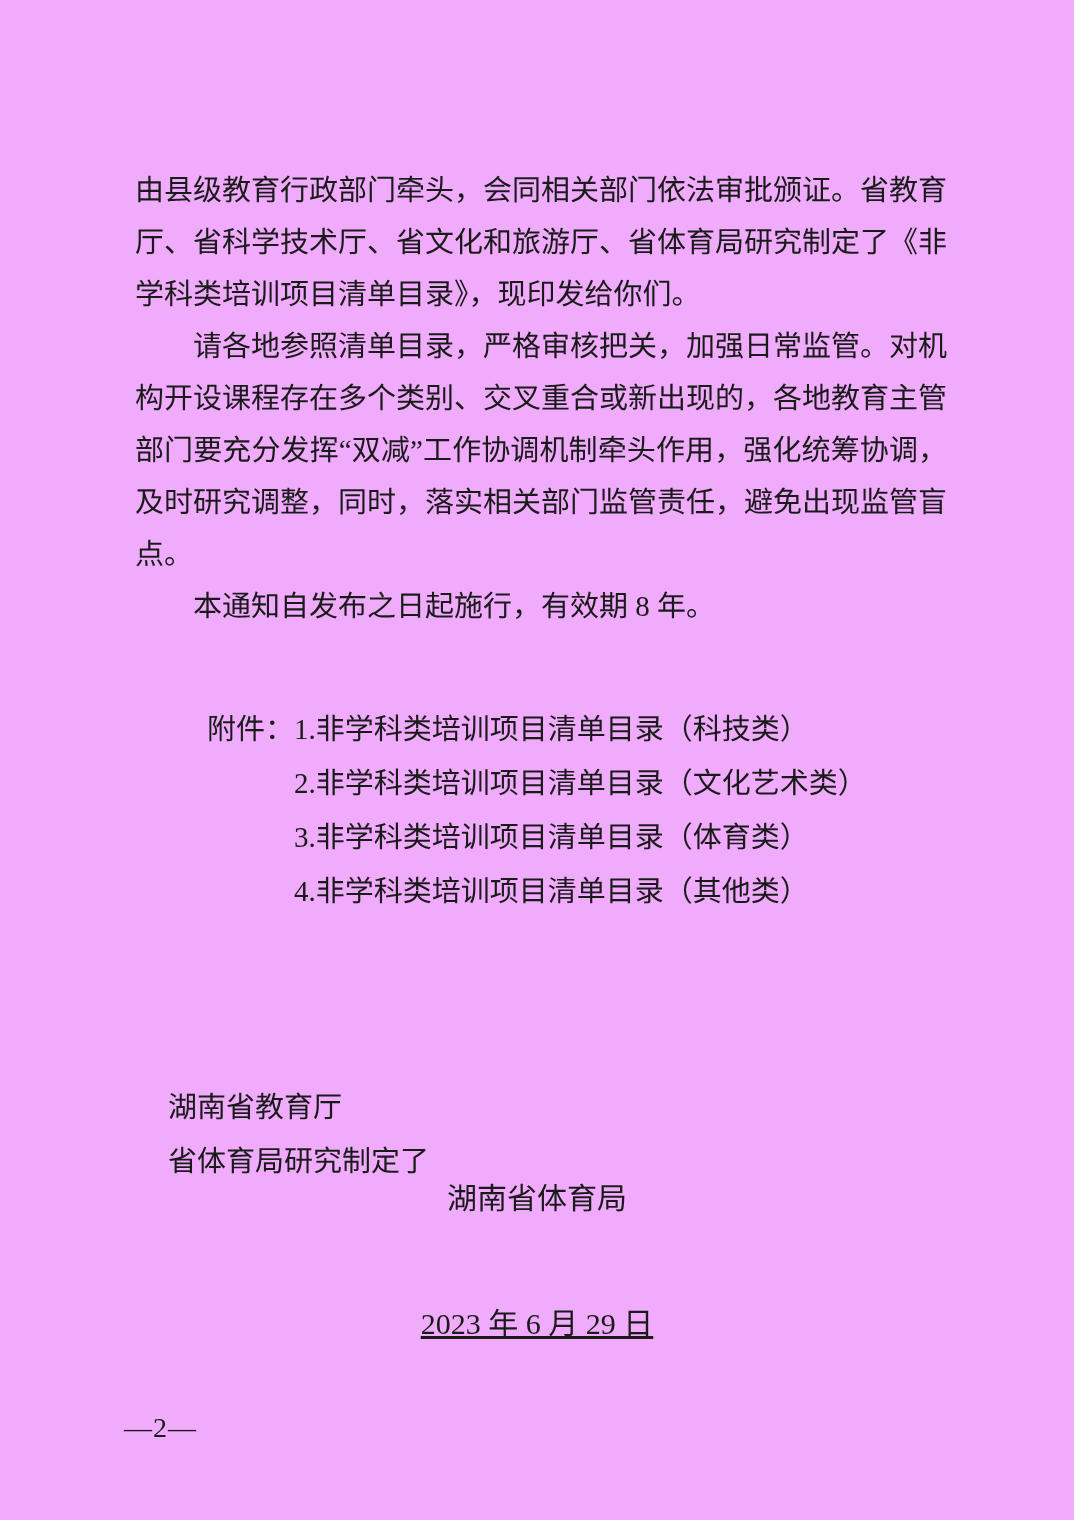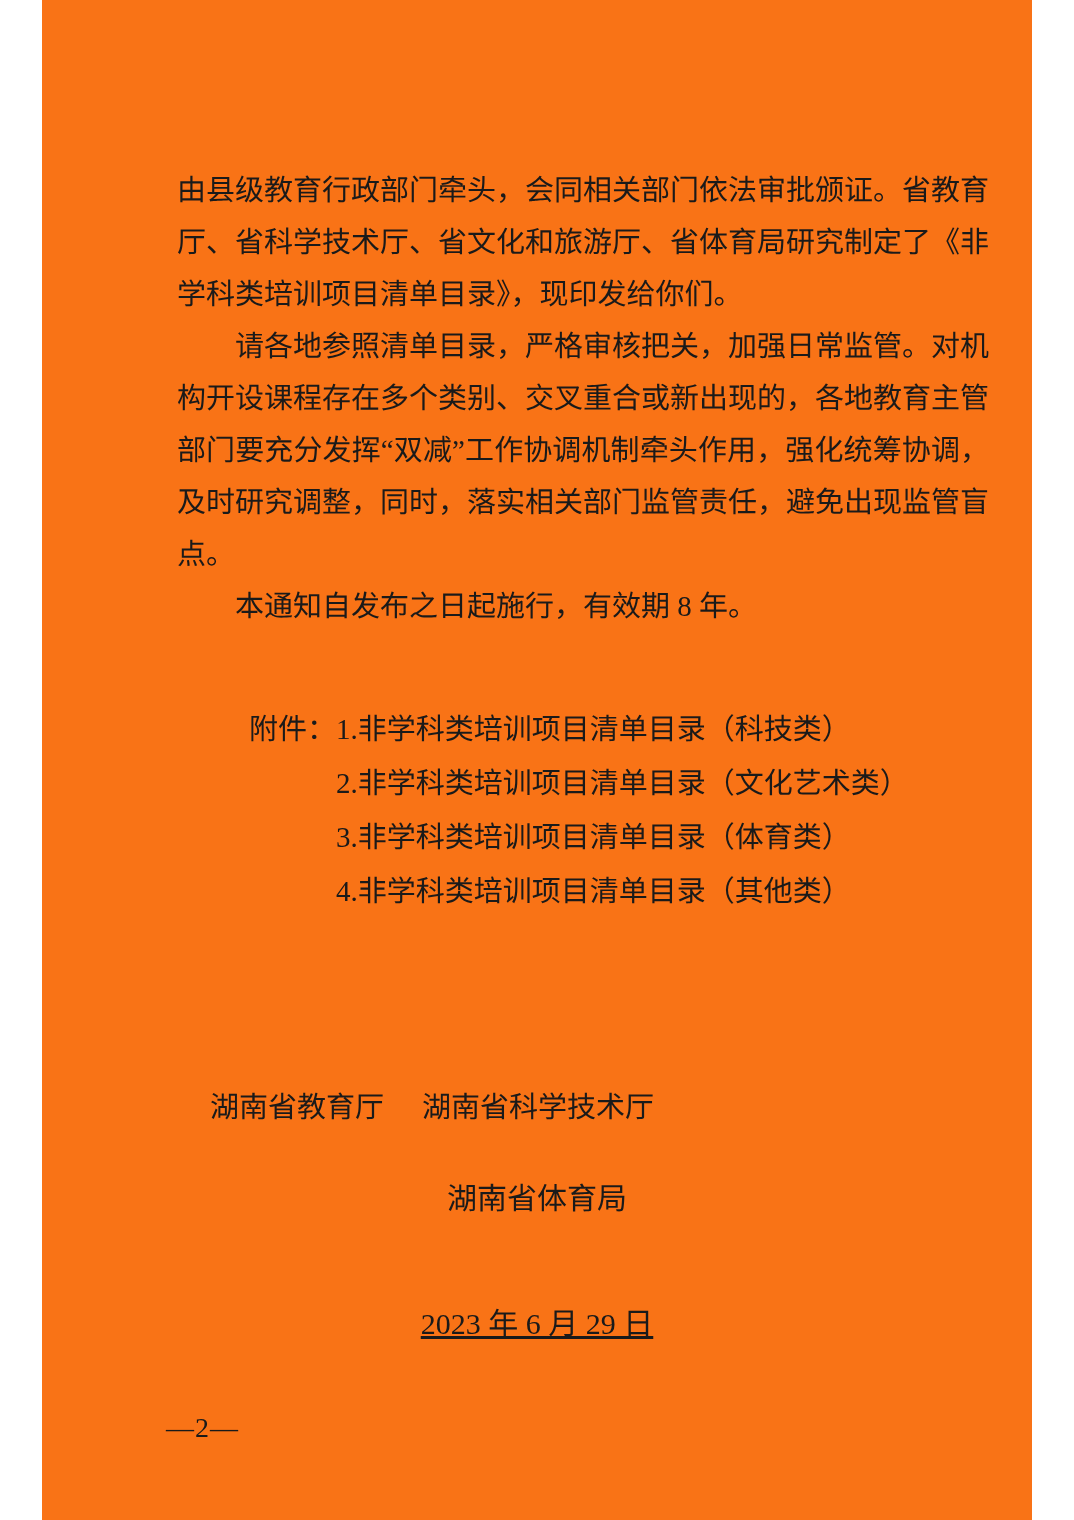--- a/index.html
+++ b/index.html
@@ -2,24 +2,24 @@
 <html lang="zh-CN"><head>
 <meta charset="utf-8">
 <style>
   html, body {
     margin: 0;
     padding: 0;
     background: #ffffff;
   }
   .page {
     position: relative;
-    width: 990px;
+    width: 1074px;
     height: 1520px;
     margin: 0 auto;
-    background: #f97316;
+    background: #f0abfc;
     color: #1a1a1a;
     font-family: "Liberation Serif", "DejaVu Serif", serif;
     overflow: hidden;
   }
   
   .body-text {
     position: absolute;
     left: 135px;
     top: 164px;
     width: 812px;
@@ -66,20 +66,21 @@
   
   .signature-agencies {
     position: absolute;
     left: 168px;
     top: 1080px;
     font-size: 29px;
     line-height: 54px;
     display: flex;
     column-gap: 38px;
     white-space: nowrap;
+    flex-direction: column;
   }
   
   .issuer {
     position: absolute;
     left: 0;
     top: 1172px;
     width: 100%;
     text-align: center;
     font-size: 30px;
     line-height: 54px;
@@ -126,21 +127,21 @@
     <div class="att-items" id="att-items">
         <div class="att-item">1.非学科类培训项目清单目录（科技类）</div>
         <div class="att-item">2.非学科类培训项目清单目录（文化艺术类）</div>
         <div class="att-item">3.非学科类培训项目清单目录（体育类）</div>
         <div class="att-item">4.非学科类培训项目清单目录（其他类）</div>
       </div>
   </section>
 
   <div class="signature-agencies" id="agencies">
       <span>湖南省教育厅</span>
-      <span>湖南省科学技术厅</span>
+      <span>省体育局研究制定了</span>
     </div>
 
   <div class="issuer">湖南省体育局</div>
 
   <div class="issue-date">2023 年 6 月 29 日</div>
 
   <div class="page-number">—2—</div>
 
 </div>
 

